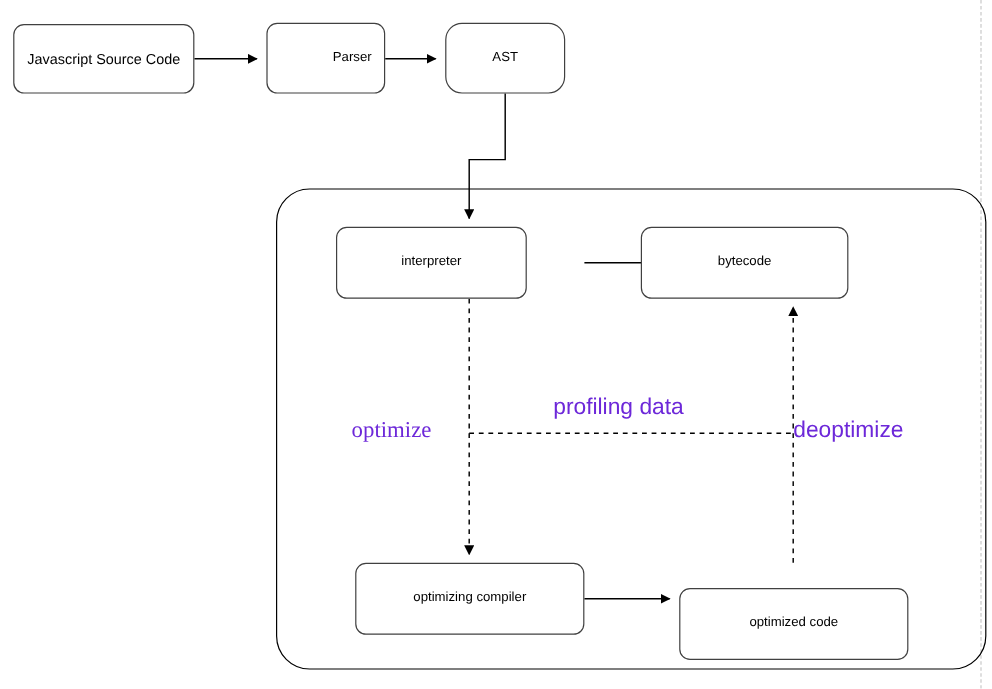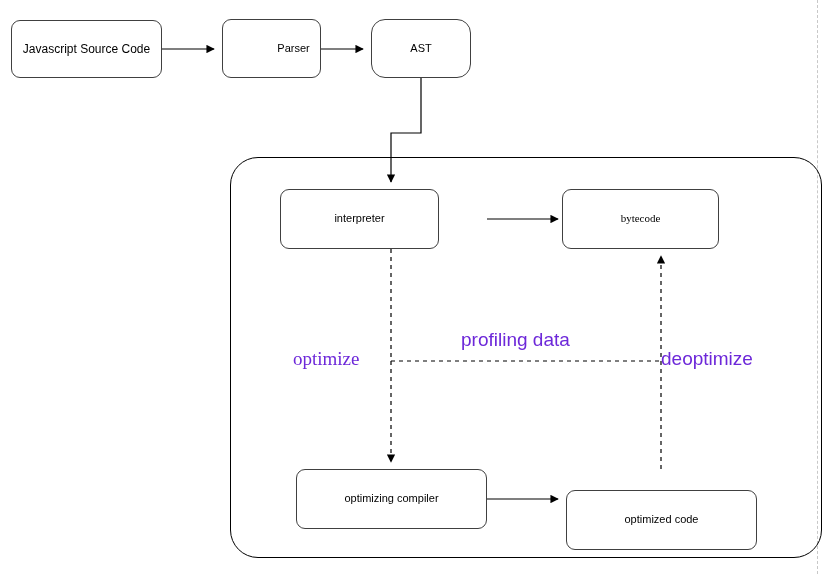--- a/index.html
+++ b/index.html
@@ -130,21 +130,21 @@
   </div>
 
   <div class="node small" style="left:371px; top:19px; width:100px; height:59px;border-radius:14px;">
     <span class="node-label">AST</span>
   </div>
 
   <div class="node small" style="left:280px; top:189px; width:159px; height:60px;">
     <span class="node-label">interpreter</span>
   </div>
 
-  <div class="node small" style="left:562px; top:189px; width:157px; height:60px;font-family:Liberation Serif, serif;">
+  <div class="node small" style="left:534px; top:189px; width:173px; height:60px;">
     <span class="node-label">bytecode</span>
   </div>
 
   <div class="node small" style="left:296px; top:469px; width:191px; height:60px;">
     <span class="node-label">optimizing compiler</span>
   </div>
 
   <div class="node small" style="left:566px; top:490px; width:191px; height:60px;">
     <span class="node-label">optimized code</span>
   </div>

